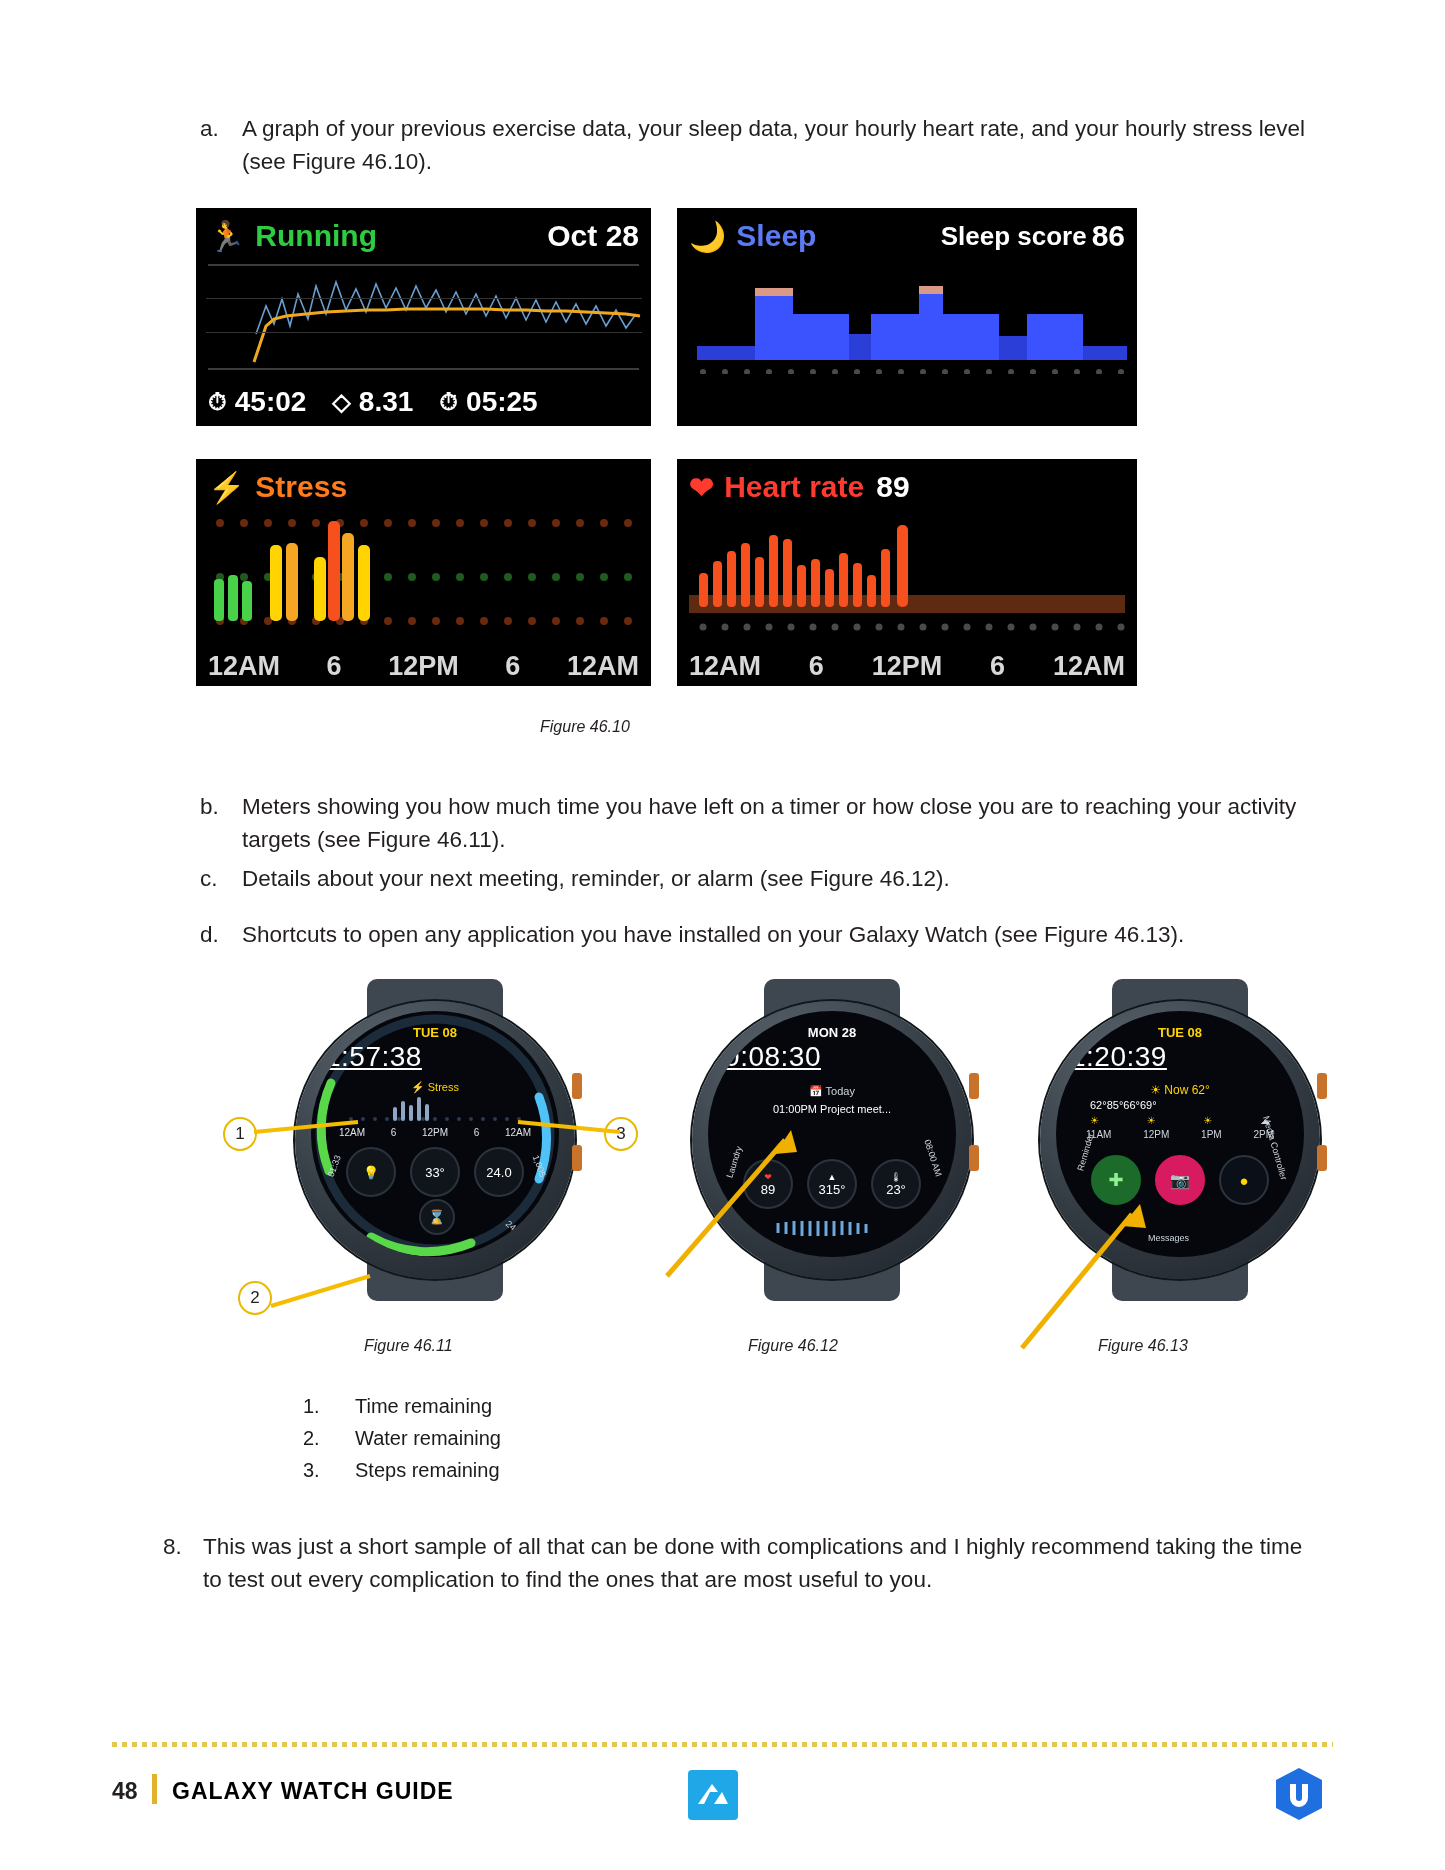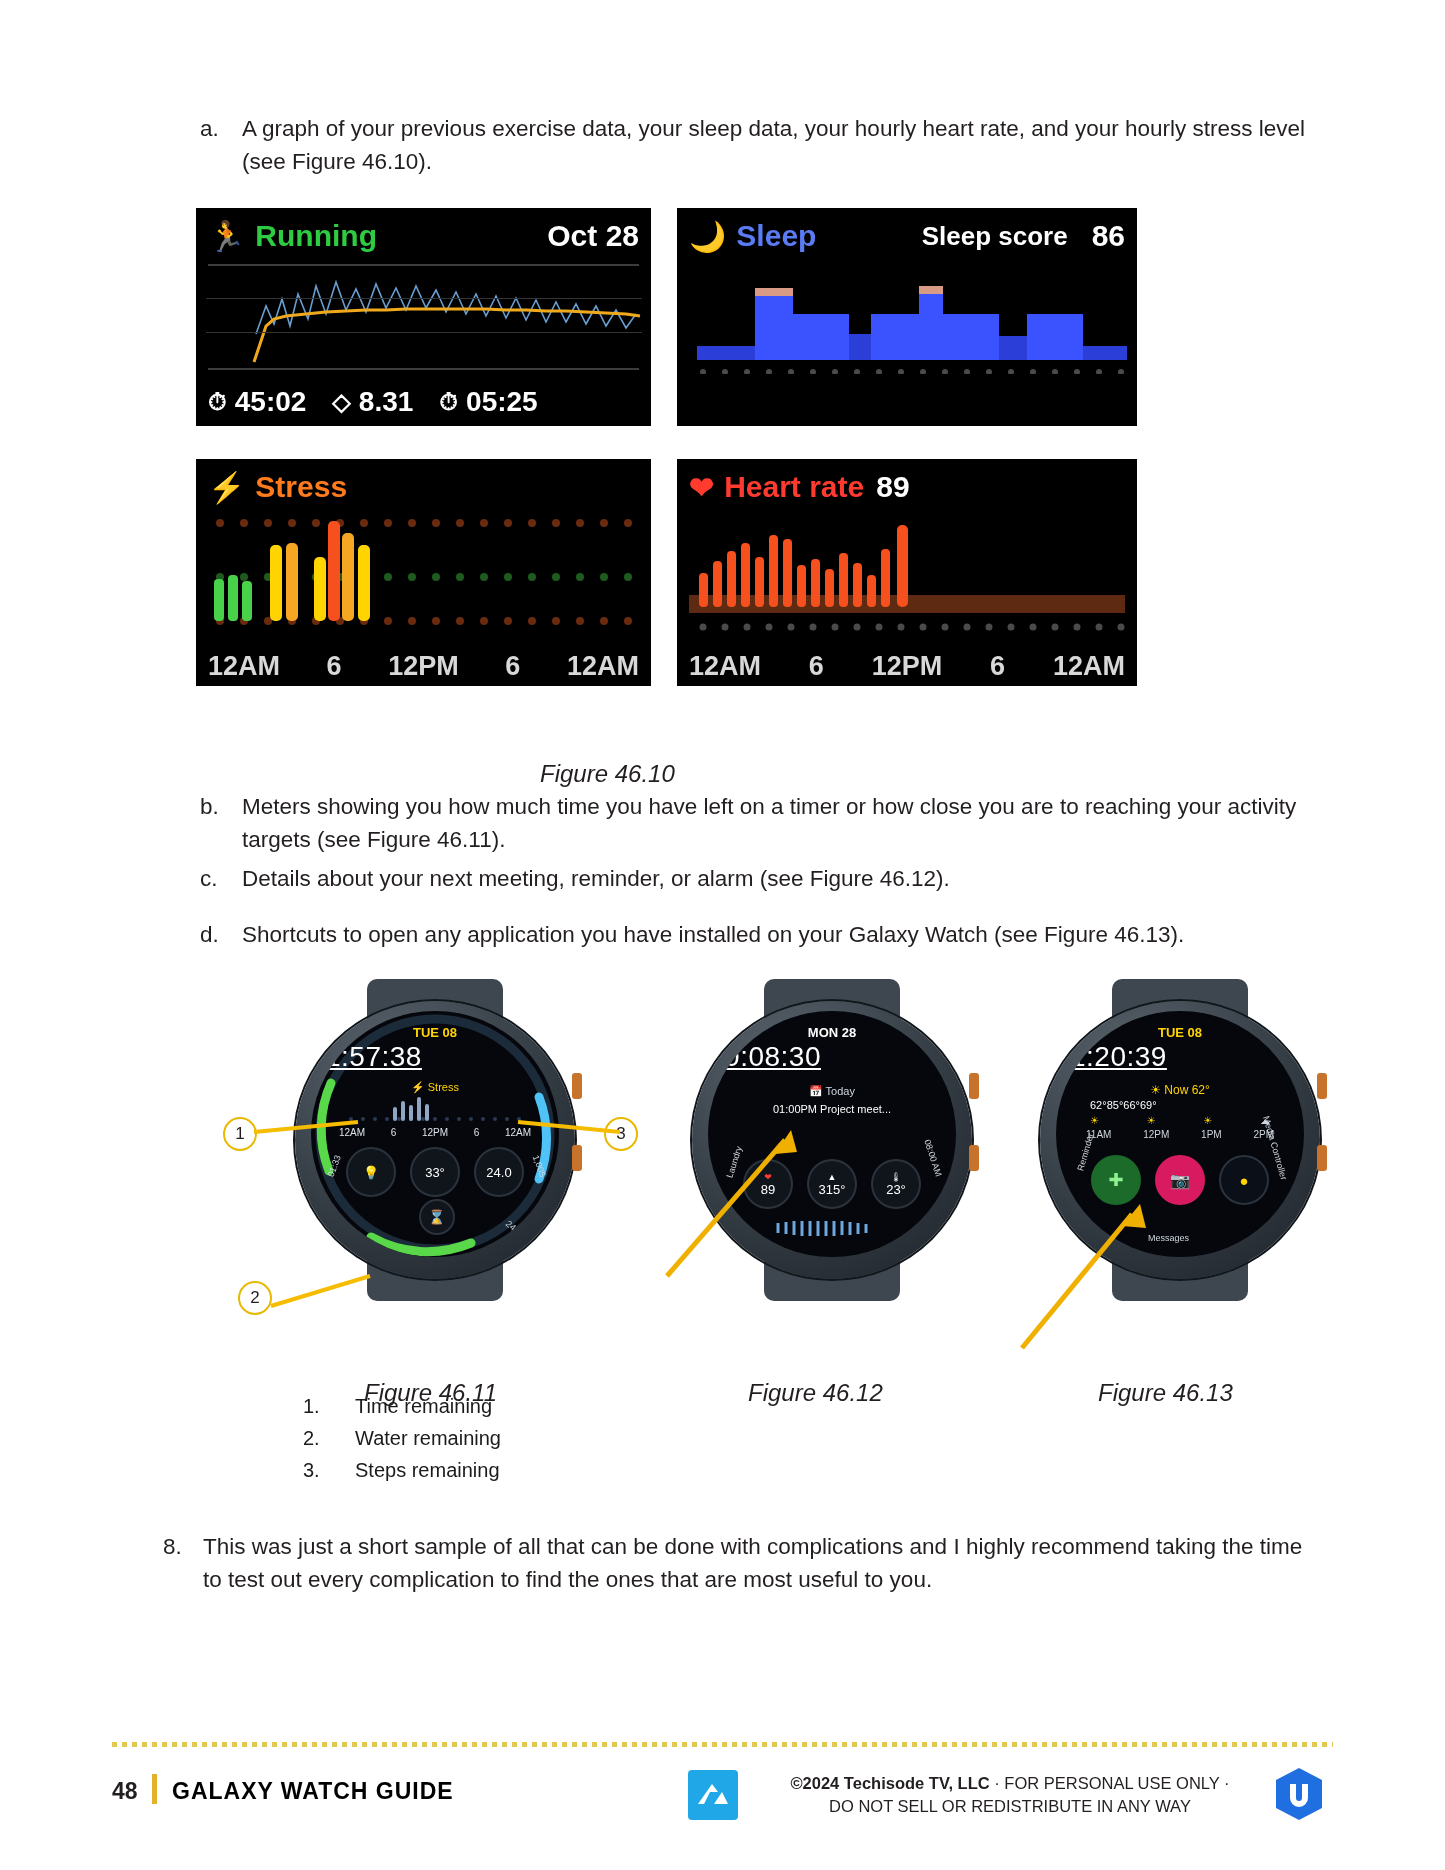--- a/index.html
+++ b/index.html
@@ -113,23 +113,22 @@
     display: flex;
     justify-content: space-between;
     color: #d8d8d8;
     font-size: 27px;
     font-weight: bold;
   }
 
   .figcap {
     position: absolute;
     font-style: italic;
-    font-size: 24px;
+    font-size: 16px;
     color: #231f20;
-    margin-top: 42px;
   }
   #cap-4610 { left: 540px; top: 718px; }
   #cap-4611 { left: 364px; top: 1337px; }
   #cap-4612 { left: 748px; top: 1337px; }
   #cap-4613 { left: 1098px; top: 1337px; }
 
   
   .watch {
     position: absolute;
     width: 280px;
@@ -359,21 +358,21 @@
         <span>05:25</span>
       </span>
     </div>
   </div>
 
   <div class="screen" id="scr-sleep">
     <div class="scr-head">
       <span class="glyph c-blue">🌙</span>
       <span class="ttl c-blue">Sleep</span>
       <span class="rgt c-white" style="font-size:26px">Sleep score</span>
-      <span class="c-white" style="margin-left:24px">86</span>
+      <span class="c-white" style="margin-left:5px">86</span>
     </div>
     <svg width="460" height="110" style="position:absolute;left:0;top:56px">
       <rect x="20" y="82" width="430" height="14" fill="#2b3fd8"></rect>
       <rect x="78" y="30" width="38" height="66" fill="#3b52ff"></rect>
       <rect x="78" y="24" width="38" height="8" fill="#d99a86"></rect>
       <rect x="116" y="50" width="56" height="46" fill="#3b52ff"></rect>
       <rect x="172" y="70" width="22" height="26" fill="#2b3fd8"></rect>
       <rect x="194" y="50" width="48" height="46" fill="#3b52ff"></rect>
       <rect x="242" y="24" width="24" height="72" fill="#3b52ff"></rect>
       <rect x="242" y="22" width="24" height="8" fill="#d99a86"></rect>
@@ -777,24 +776,20 @@
   <div class="footer-rule"></div>
   <div class="pagenum">48</div>
   <div class="page-sep"></div>
   <div class="book-title">GALAXY WATCH GUIDE</div>
   <div class="footer-logo1">
     <svg width="50" height="50" viewBox="0 0 50 50">
       <polygon points="10,34 24,14 30,22 22,22 16,34" fill="#ffffff"></polygon>
       <polygon points="26,34 34,22 40,34" fill="#ffffff"></polygon>
     </svg>
   </div>
-  <div class="copy">
-    <span style="font-weight:bold">©2024 Techisode TV, LLC</span><span> · FOR PERSONAL USE ONLY ·</span><br>
-    <span>DO NOT SELL OR REDISTRIBUTE IN ANY WAY</span>
-  </div>
   <div class="footer-logo2">
     <svg width="54" height="56" viewBox="0 0 54 56">
       <polygon points="27,2 50,14 50,42 27,54 4,42 4,14" fill="#1f6fe0"></polygon>
       <path d="M18 18 v14 a9 9 0 0 0 18 0 V18 h-6 v14 a3 3 0 0 1 -6 0 V18 z" fill="#ffffff"></path>
     </svg>
   </div>
 
 </div>
 
 </body></html>

